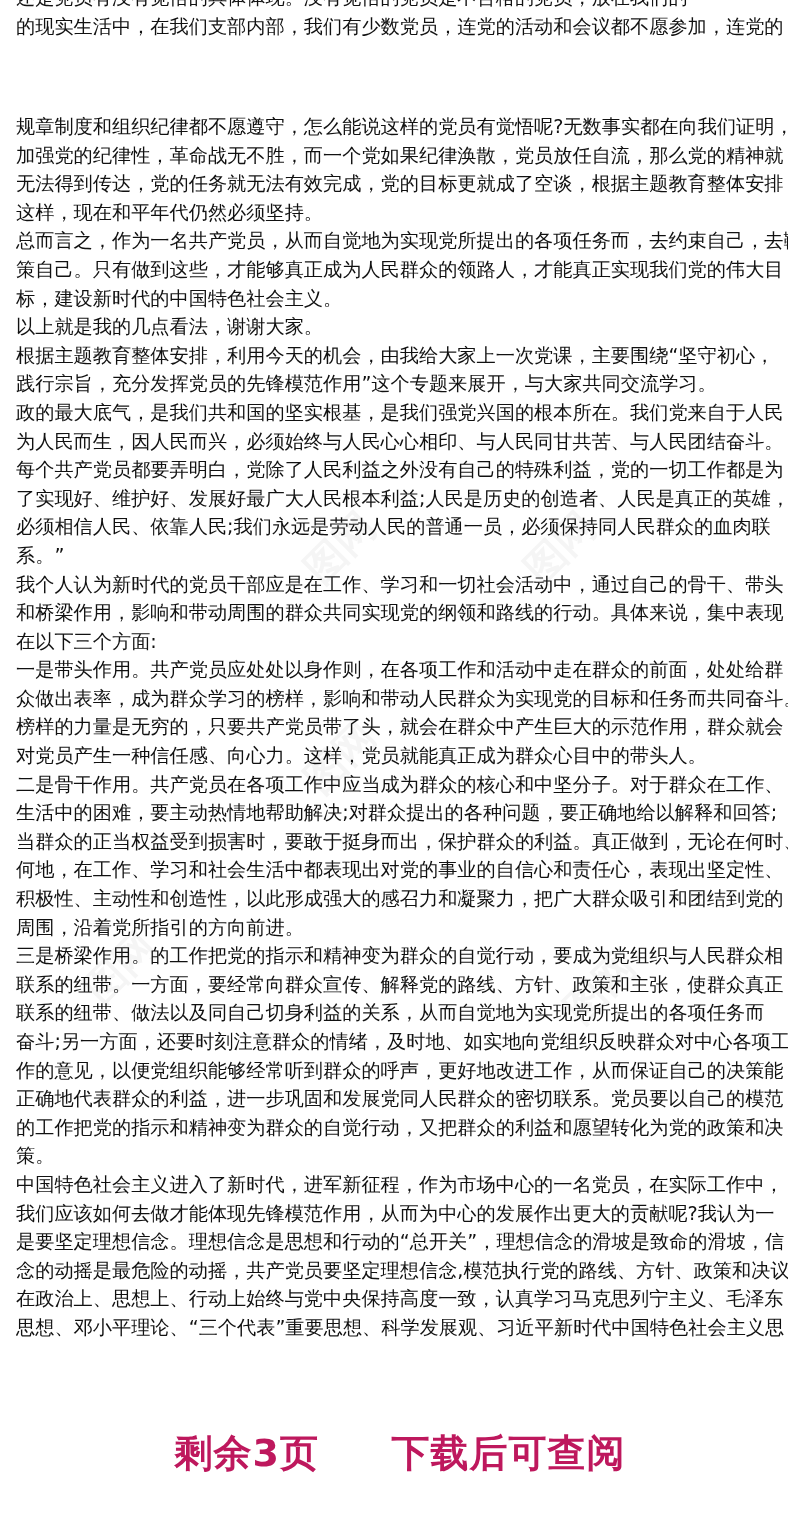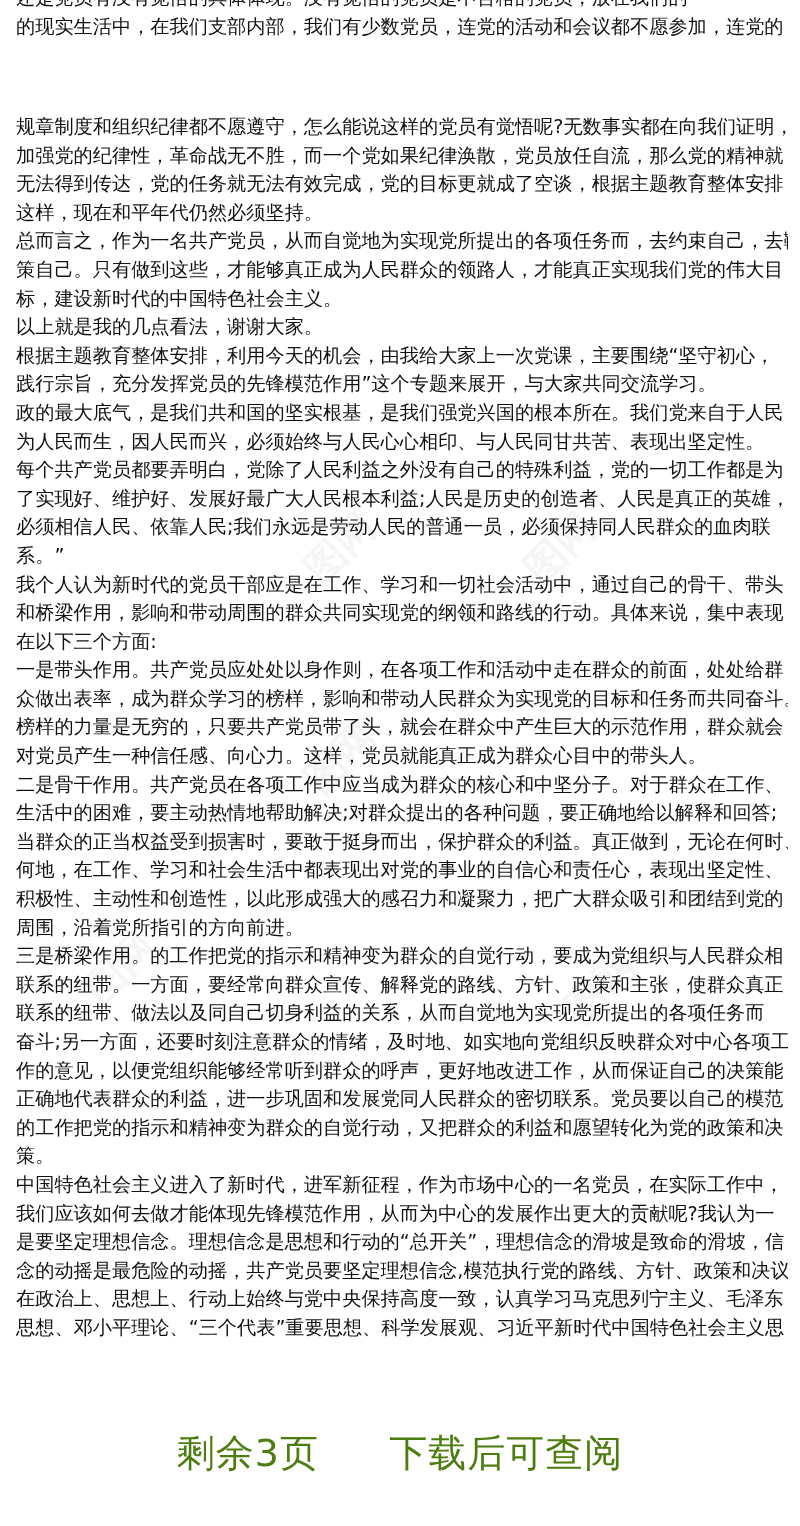--- a/index.html
+++ b/index.html
@@ -5,21 +5,21 @@
   html, body { margin:0; padding:0; background:#ffffff; }
   body { width:800px; height:1526px; overflow:hidden; position:relative;
          font-family:"DejaVu Sans","Liberation Sans",sans-serif; color:#111; }
   .page { position:absolute; left:0; top:0; width:800px; height:1526px; }
   .block { position:absolute; left:16px; width:772px; font-size:19.2px; line-height:28.6px;
            letter-spacing:0px; white-space:nowrap; }
   .line { height:28.6px; display:block; overflow:hidden; }
   .watermark { position:absolute; color:rgba(120,120,120,0.07); font-size:40px; font-weight:bold;
                transform:rotate(-45deg); pointer-events:none; white-space:nowrap; }
   .more { position:absolute; left:0; width:800px; top:1428px; text-align:center;
-          font-size:38px; font-weight:normal; color:#4d7c0f; letter-spacing:1px; }
+          font-size:38px; font-weight:bold; color:#be185d; letter-spacing:1px; }
   .more span { display:inline-block; }
   .more .gap { width:44px; }
 </style>
 </head>
 <body>
 
 <div class="page">
 
   <div class="watermark" style="left:300px;top:520px;">图网</div>
   <div class="watermark" style="left:520px;top:520px;">图网</div>
@@ -37,21 +37,21 @@
     <span class="line">加强党的纪律性，革命战无不胜，而一个党如果纪律涣散，党员放任自流，那么党的精神就</span>
     <span class="line">无法得到传达，党的任务就无法有效完成，党的目标更就成了空谈，根据主题教育整体安排</span>
     <span class="line">这样，现在和平年代仍然必须坚持。</span>
     <span class="line">总而言之，作为一名共产党员，从而自觉地为实现党所提出的各项任务而，去约束自己，去鞭</span>
     <span class="line">策自己。只有做到这些，才能够真正成为人民群众的领路人，才能真正实现我们党的伟大目</span>
     <span class="line">标，建设新时代的中国特色社会主义。</span>
     <span class="line">以上就是我的几点看法，谢谢大家。</span>
     <span class="line">根据主题教育整体安排，利用今天的机会，由我给大家上一次党课，主要围绕“坚守初心，</span>
     <span class="line">践行宗旨，充分发挥党员的先锋模范作用”这个专题来展开，与大家共同交流学习。</span>
     <span class="line">政的最大底气，是我们共和国的坚实根基，是我们强党兴国的根本所在。我们党来自于人民，</span>
-    <span class="line">为人民而生，因人民而兴，必须始终与人民心心相印、与人民同甘共苦、表现出坚定性。</span>
+    <span class="line">为人民而生，因人民而兴，必须始终与人民心心相印、与人民同甘共苦、与人民团结奋斗。</span>
     <span class="line">每个共产党员都要弄明白，党除了人民利益之外没有自己的特殊利益，党的一切工作都是为</span>
     <span class="line">了实现好、维护好、发展好最广大人民根本利益;人民是历史的创造者、人民是真正的英雄，</span>
     <span class="line">必须相信人民、依靠人民;我们永远是劳动人民的普通一员，必须保持同人民群众的血肉联</span>
     <span class="line">系。”</span>
     <span class="line">我个人认为新时代的党员干部应是在工作、学习和一切社会活动中，通过自己的骨干、带头</span>
     <span class="line">和桥梁作用，影响和带动周围的群众共同实现党的纲领和路线的行动。具体来说，集中表现</span>
     <span class="line">在以下三个方面:</span>
     <span class="line">一是带头作用。共产党员应处处以身作则，在各项工作和活动中走在群众的前面，处处给群</span>
     <span class="line">众做出表率，成为群众学习的榜样，影响和带动人民群众为实现党的目标和任务而共同奋斗。</span>
     <span class="line">榜样的力量是无穷的，只要共产党员带了头，就会在群众中产生巨大的示范作用，群众就会</span>

